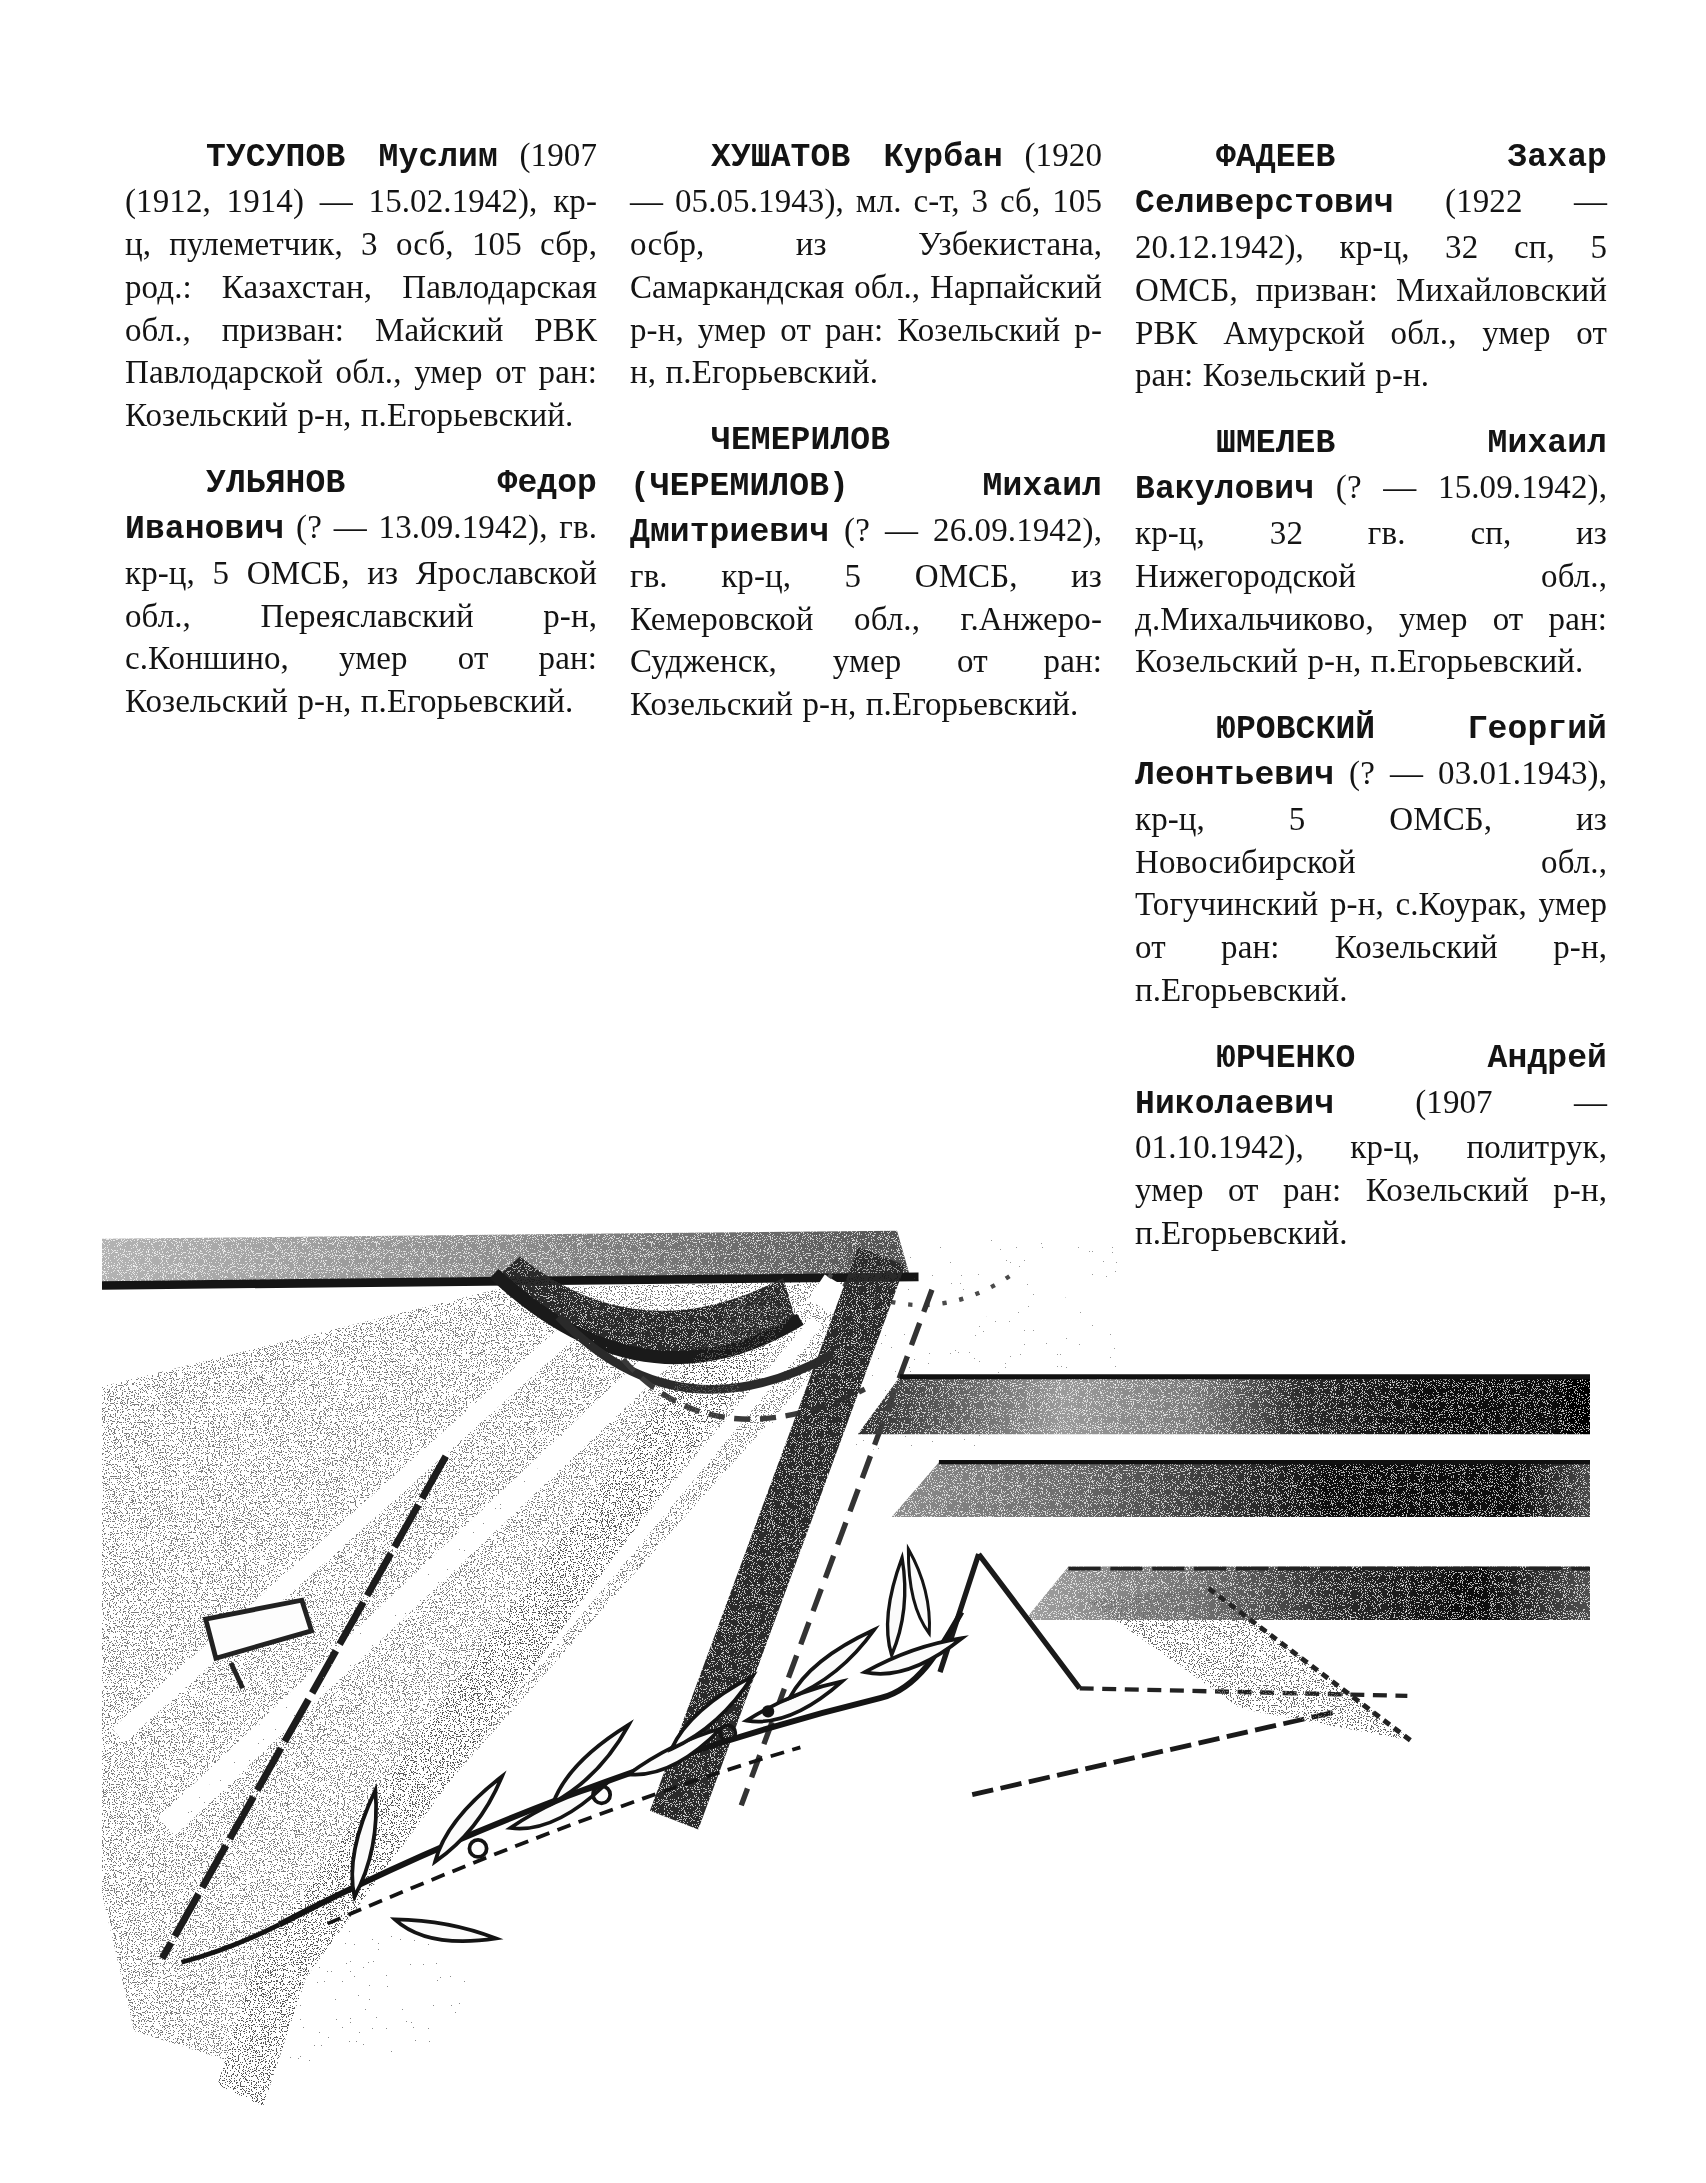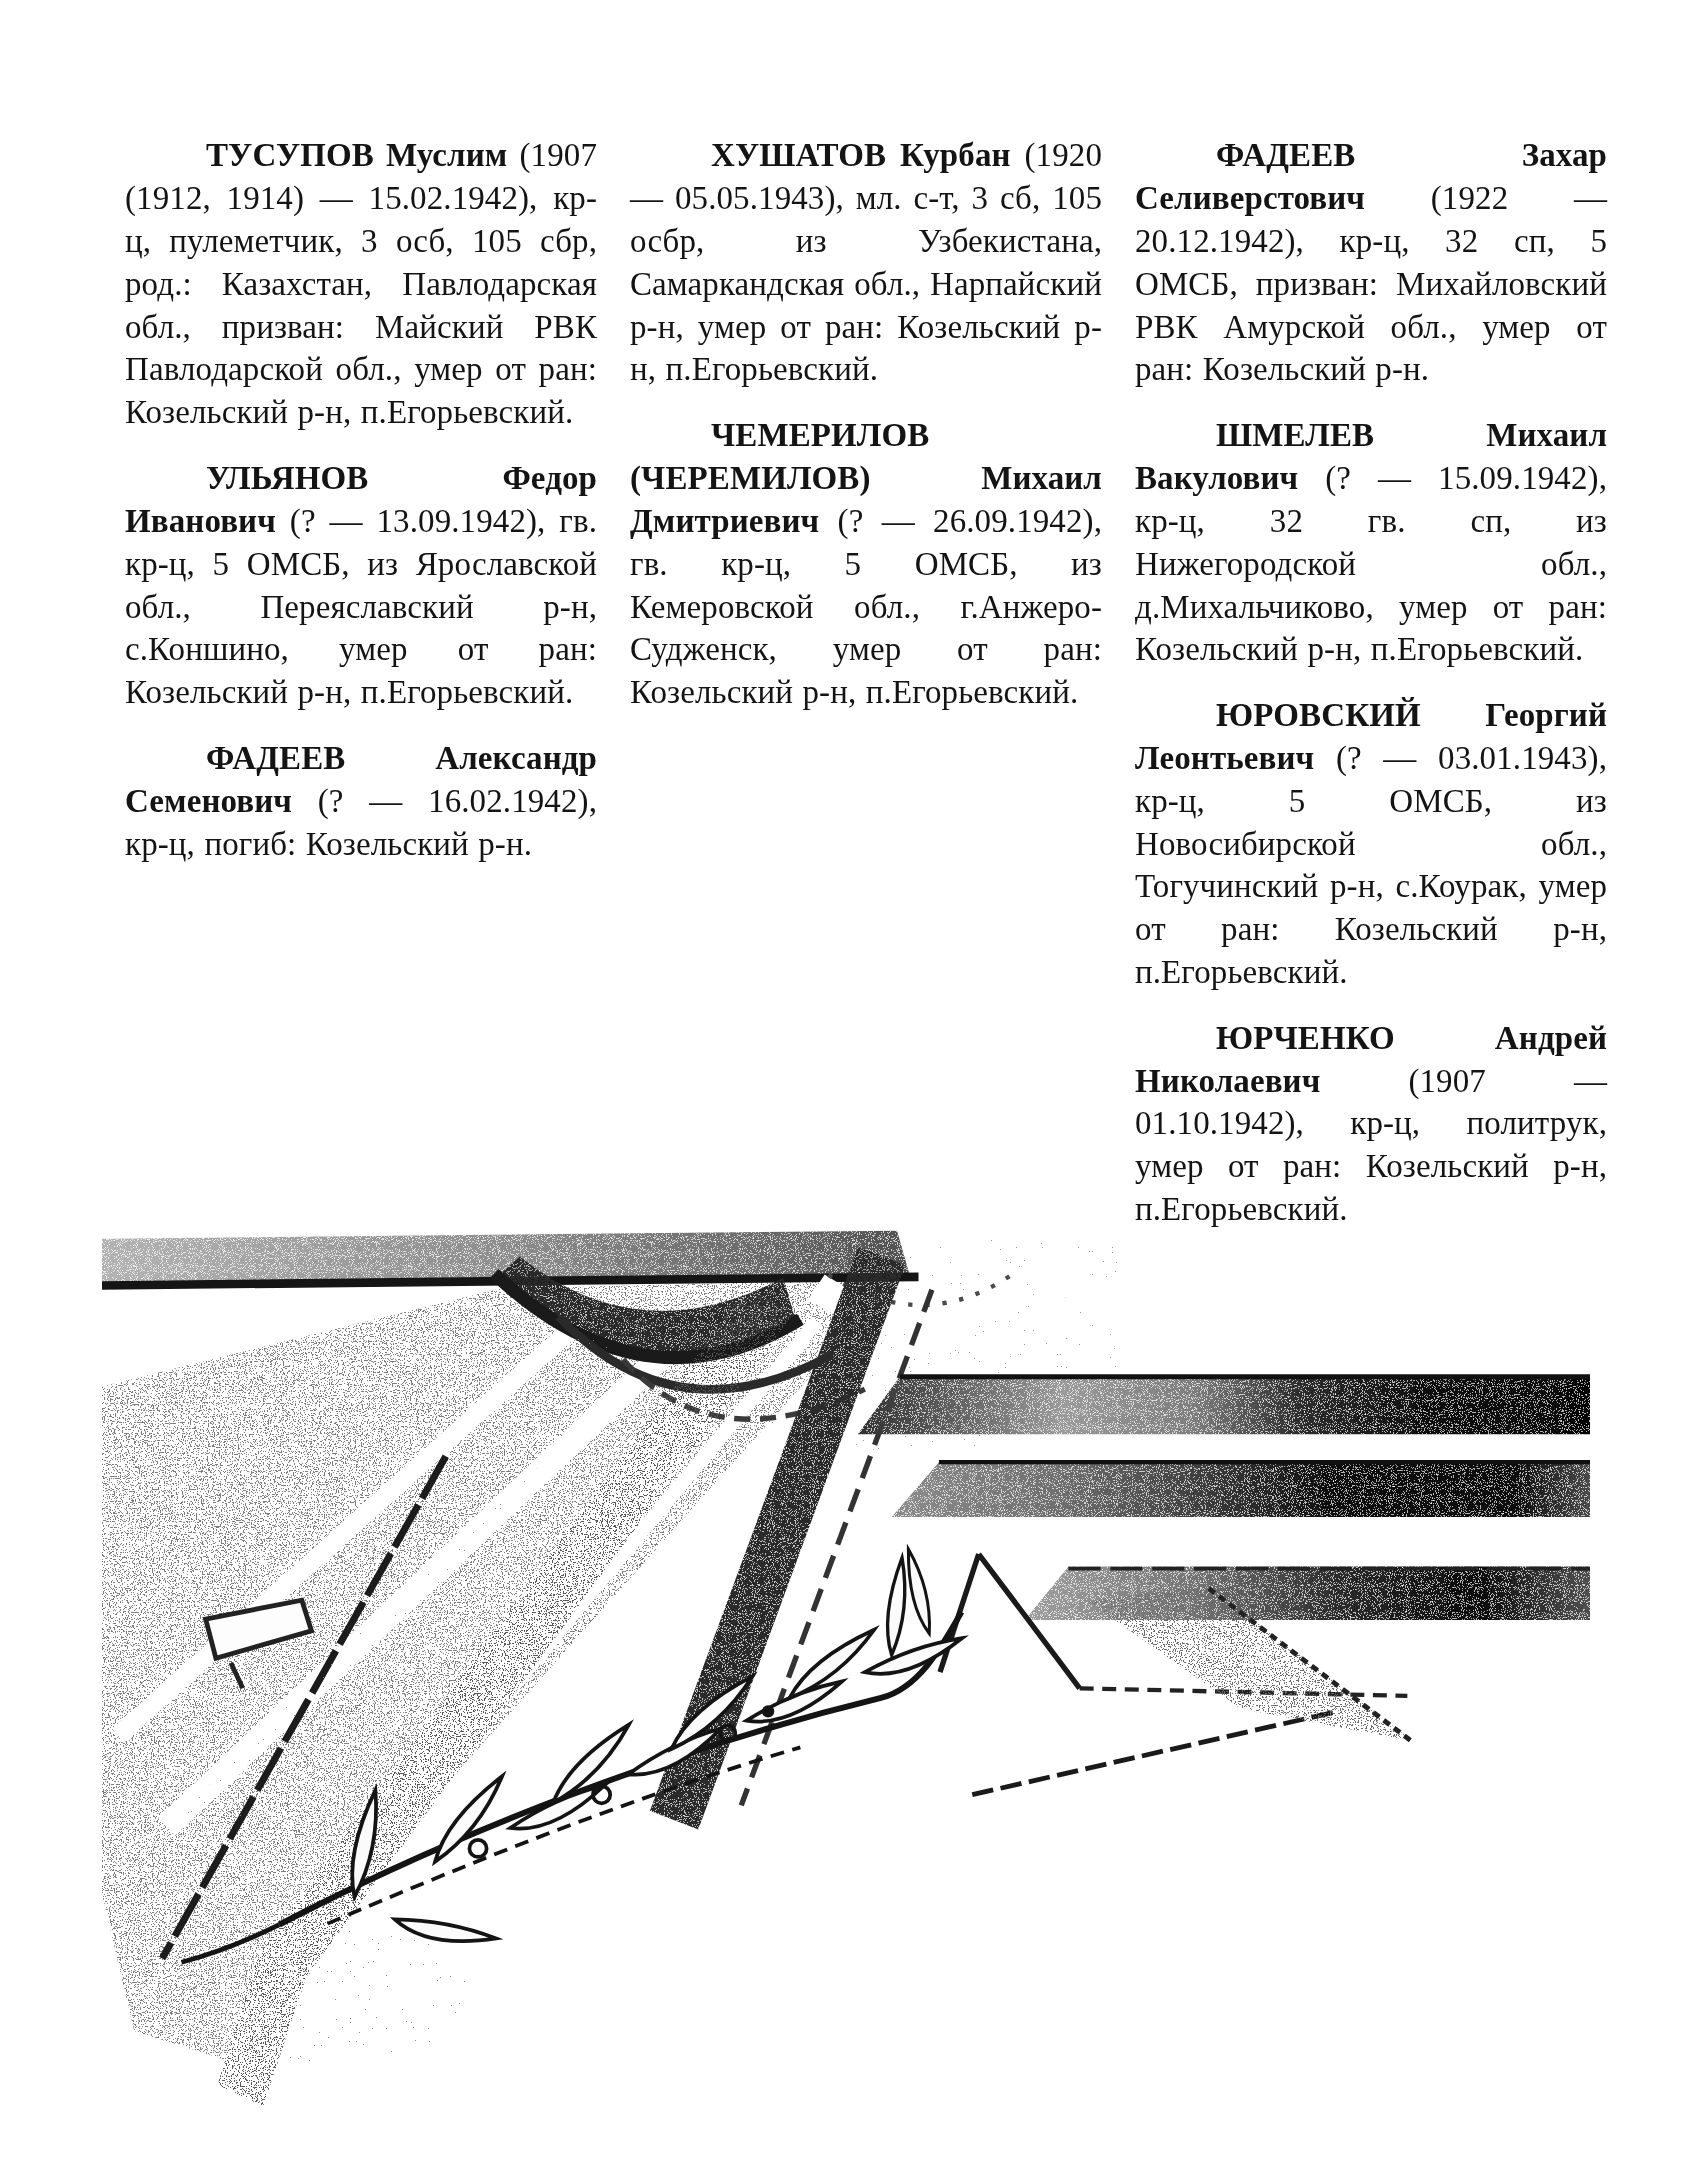--- a/index.html
+++ b/index.html
@@ -11,31 +11,30 @@
     position:absolute;left:125px;top:134px;width:1484px;
     display:flex;gap:33px;
   }
   .col{width:472px;}
   .entry{
     margin:0 0 22.6px 0;
     font-size:33px;line-height:1.30;color:#141414;
     text-align:justify;text-indent:81px;
     letter-spacing:0.1px;word-spacing:1.1px;
   }
-  .entry b{font-weight:bold;}
+  .entry b{font-weight:bold;font-family:Liberation Mono, monospace;}
   .illustration{position:absolute;left:102px;top:1225px;}
 </style>
 </head>
 <body>
 
 <div class="text-block">
   <div class="col">
     <p class="entry"><b>ТУСУПОВ Муслим</b> <span>(1907 (1912, 1914) — 15.02.1942), кр-ц, пулеметчик, 3 осб, 105 сбр, род.: Казахстан, Павлодарская обл., призван: Майский РВК Павлодарской обл., умер от ран: Козельский р-н, п.Егорьевский.</span></p>
     <p class="entry"><b>УЛЬЯНОВ Федор Иванович</b> <span>(? — 13.09.1942), гв. кр-ц, 5 ОМСБ, из Ярославской обл., Переяславский р-н, с.Коншино, умер от ран: Козельский р-н, п.Егорьевский.</span></p>
-    <p class="entry"><b>ФАДЕЕВ Александр Семенович</b> <span>(? — 16.02.1942), кр-ц, погиб: Козельский р-н.</span></p>
   </div>
   <div class="col">
     <p class="entry"><b>ХУШАТОВ Курбан</b> <span>(1920 — 05.05.1943), мл. с-т, 3 сб, 105 осбр, из Узбекистана, Самаркандская обл., Нарпайский р-н, умер от ран: Козельский р-н, п.Егорьевский.</span></p>
     <p class="entry"><b>ЧЕМЕРИЛОВ (ЧЕРЕМИЛОВ) Михаил Дмитриевич</b> <span>(? — 26.09.1942), гв. кр-ц, 5 ОМСБ, из Кемеровской обл., г.Анжеро-Судженск, умер от ран: Козельский р-н, п.Егорьевский.</span></p>
   </div>
   <div class="col">
     <p class="entry"><b>ФАДЕЕВ Захар Селиверстович</b> <span>(1922 — 20.12.1942), кр-ц, 32 сп, 5 ОМСБ, призван: Михайловский РВК Амурской обл., умер от ран: Козельский р-н.</span></p>
     <p class="entry"><b>ШМЕЛЕВ Михаил Вакулович</b> <span>(? — 15.09.1942), кр-ц, 32 гв. сп, из Нижегородской обл., д.Михальчиково, умер от ран: Козельский р-н, п.Егорьевский.</span></p>
     <p class="entry"><b>ЮРОВСКИЙ Георгий Леонтьевич</b> <span>(? — 03.01.1943), кр-ц, 5 ОМСБ, из Новосибирской обл., Тогучинский р-н, с.Коурак, умер от ран: Козельский р-н, п.Егорьевский.</span></p>
     <p class="entry"><b>ЮРЧЕНКО Андрей Николаевич</b> <span>(1907 — 01.10.1942), кр-ц, политрук, умер от ран: Козельский р-н, п.Егорьевский.</span></p>

